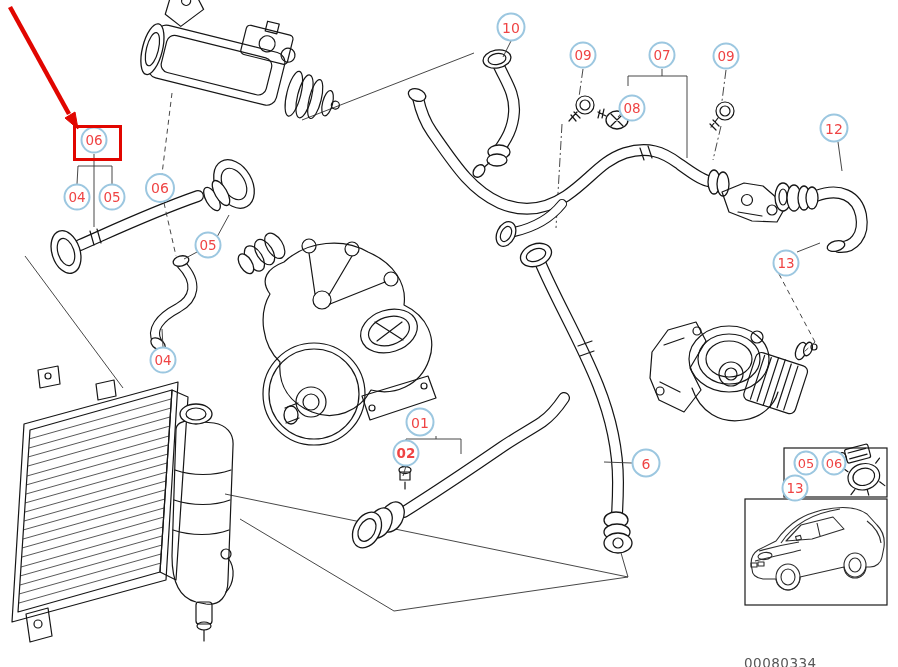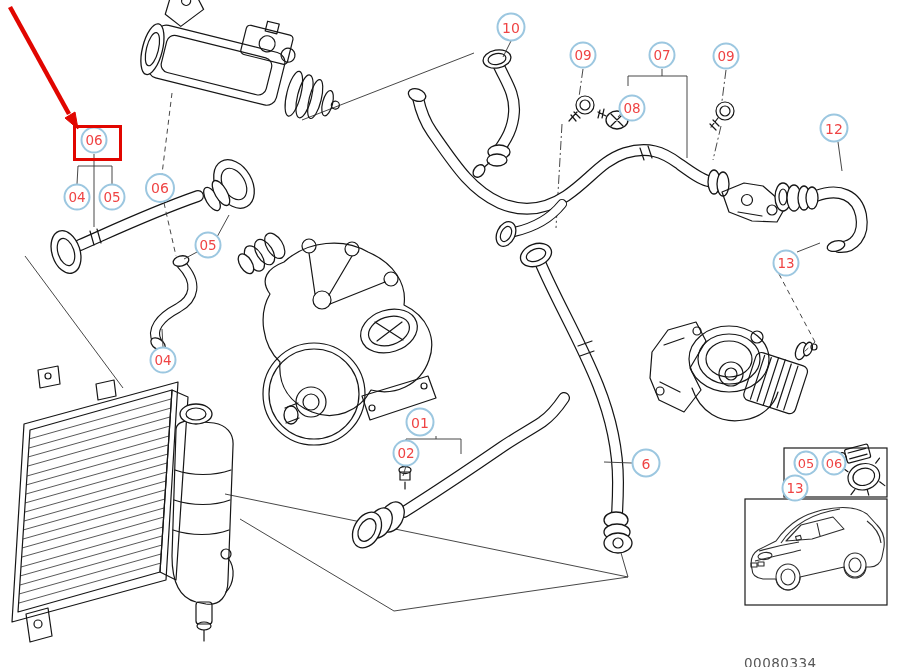--- a/index.html
+++ b/index.html
@@ -299,21 +299,21 @@
 <div class="co" style="left:208px;top:245px;">05</div>
 <div class="co" style="left:163px;top:360px;">04</div>
 <div class="co lg" style="left:511px;top:27px;">10</div>
 <div class="co" style="left:583px;top:55px;">09</div>
 <div class="co" style="left:662px;top:55px;">07</div>
 <div class="co" style="left:632px;top:108px;">08</div>
 <div class="co" style="left:726px;top:56px;">09</div>
 <div class="co lg" style="left:834px;top:128px;">12</div>
 <div class="co" style="left:786px;top:263px;">13</div>
 <div class="co lg" style="left:420px;top:422px;">01</div>
-<div class="co" style="left:406px;top:453px;">02</div>
+<div class="co" style="left:406px;top:453px;font-weight:bold;">02</div>
 <div class="co lg" style="left:646px;top:463px;">6</div>
 <div class="co sm" style="left:806px;top:463px;">05</div>
 <div class="co sm" style="left:834px;top:463px;">06</div>
 <div class="co" style="left:795px;top:488px;">13</div>
 
 <div class="drawno">00080334</div>
 
 </div>
 
 </body></html>

